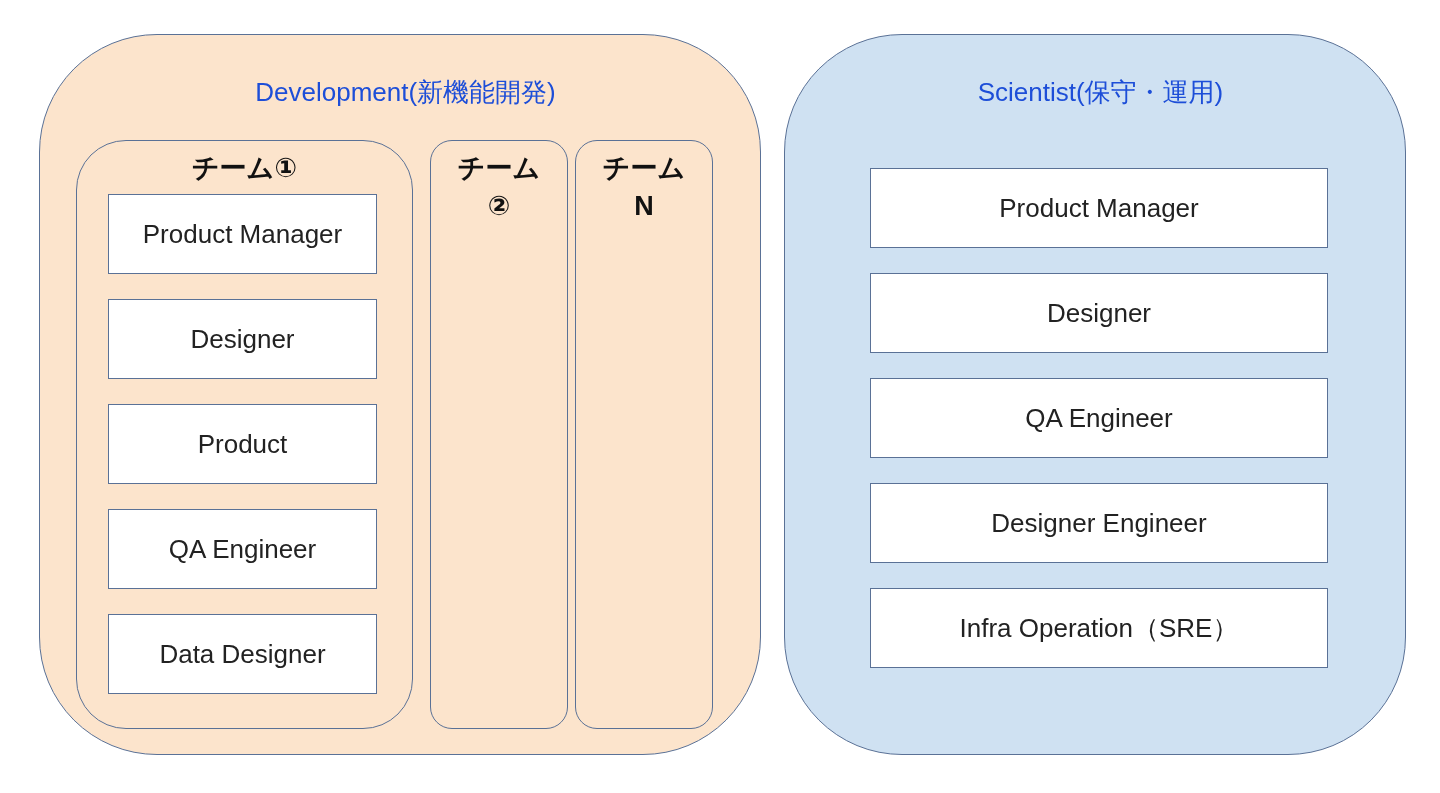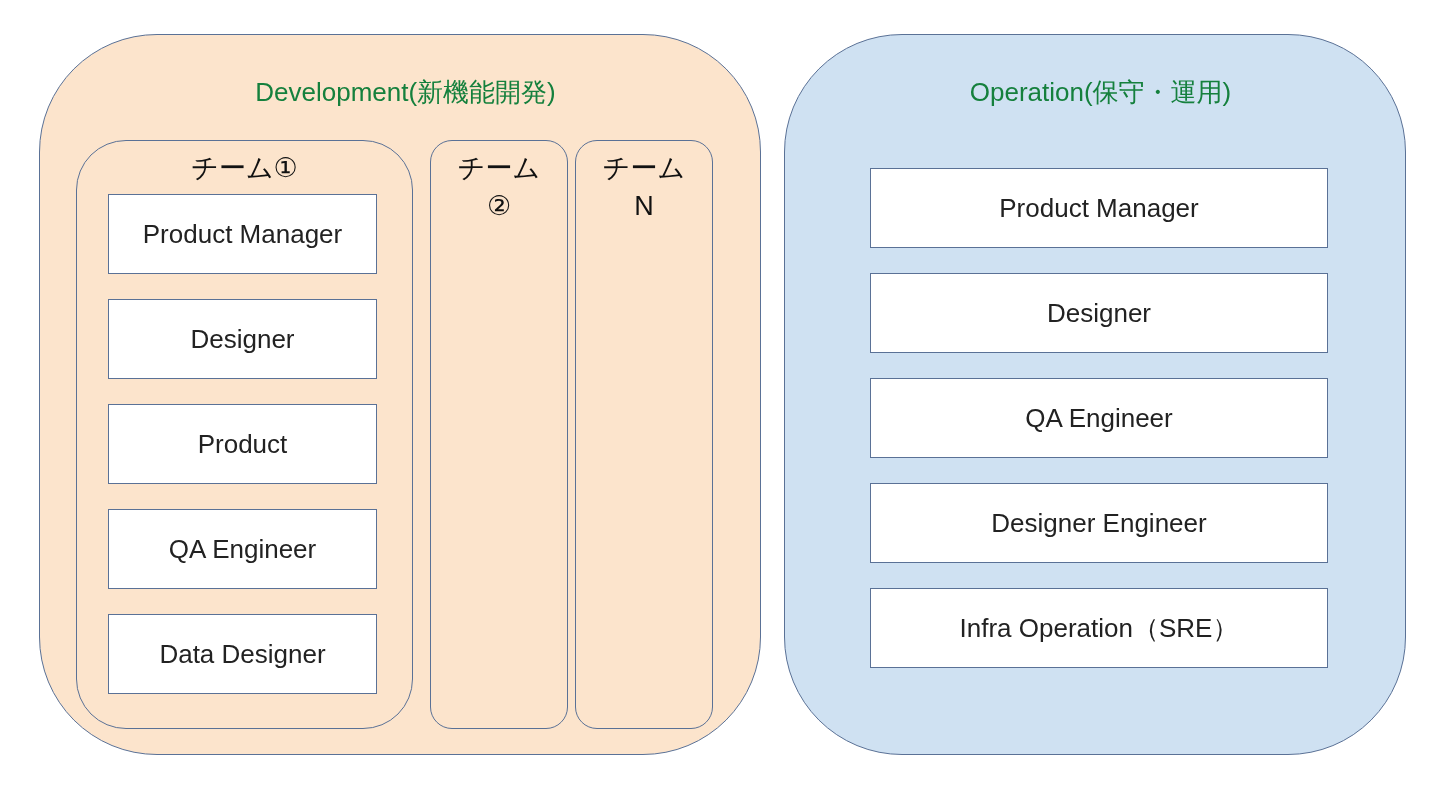--- a/index.html
+++ b/index.html
@@ -1,26 +1,26 @@
 <!DOCTYPE html>
 <html><head>
 <meta charset="utf-8">
 <style>
   html, body { margin:0; padding:0; background:#ffffff; }
   body { width:1440px; height:793px; position:relative; overflow:hidden;
          font-family:"Liberation Sans", "DejaVu Sans", sans-serif; color:#222; }
   .group { position:absolute; box-sizing:border-box; border:1.5px solid #5a7196; }
   .dev { left:39px; top:34px; width:722px; height:721px; background:#fce4cc; border-radius:118px; }
   .op  { left:784px; top:34px; width:622px; height:721px; background:#cfe1f2; border-radius:118px; }
-  .group-title { position:absolute; left:11px; right:0; top:40px; text-align:center; font-size:26px; color:#15803d; }
+  .group-title { position:absolute; left:11px; right:0; top:40px; text-align:center; font-size:26px; color:#1d4ed8; }
   .team { position:absolute; box-sizing:border-box; border:1.5px solid #5a7196; background:#fce4cc; }
   .team1 { left:76px; top:140px; width:337px; height:589px; border-radius:50px; }
   .team2 { left:430px; top:140px; width:138px; height:589px; border-radius:22px; }
   .teamN { left:575px; top:140px; width:138px; height:589px; border-radius:22px; }
-  .team-title { position:absolute; left:0; right:0; top:8px; text-align:center; font-weight:normal; font-size:27px; line-height:38px; color:#111; }
+  .team-title { position:absolute; left:0; right:0; top:8px; text-align:center; font-weight:bold; font-size:27px; line-height:38px; color:#111; }
   .role { position:absolute; box-sizing:border-box; background:#fff; border:1.5px solid #5a7196;
           display:flex; align-items:center; justify-content:center; font-size:26px; color:#222; }
   .dev-role { left:108px; width:269px; height:80px; }
   .op-role { left:870px; width:458px; height:80px; }
 </style>
 </head>
 <body>
 
 <div class="group dev">
   <div class="group-title">Development(新機能開発)</div>
@@ -42,20 +42,20 @@
   </div>
 </div>
 
 <div class="role dev-role" style="top:194px">Product Manager</div>
 <div class="role dev-role" style="top:299px">Designer</div>
 <div class="role dev-role" style="top:404px">Product</div>
 <div class="role dev-role" style="top:509px">QA Engineer</div>
 <div class="role dev-role" style="top:614px">Data Designer</div>
 
 <div class="group op">
-  <div class="group-title">Operation(保守・運用)</div>
+  <div class="group-title">Scientist(保守・運用)</div>
 </div>
 
 <div class="role op-role" style="top:168px">Product Manager</div>
 <div class="role op-role" style="top:273px">Designer</div>
 <div class="role op-role" style="top:378px">QA Engineer</div>
 <div class="role op-role" style="top:483px">Designer Engineer</div>
 <div class="role op-role" style="top:588px">Infra Operation（SRE）</div>
 
 </body></html>

